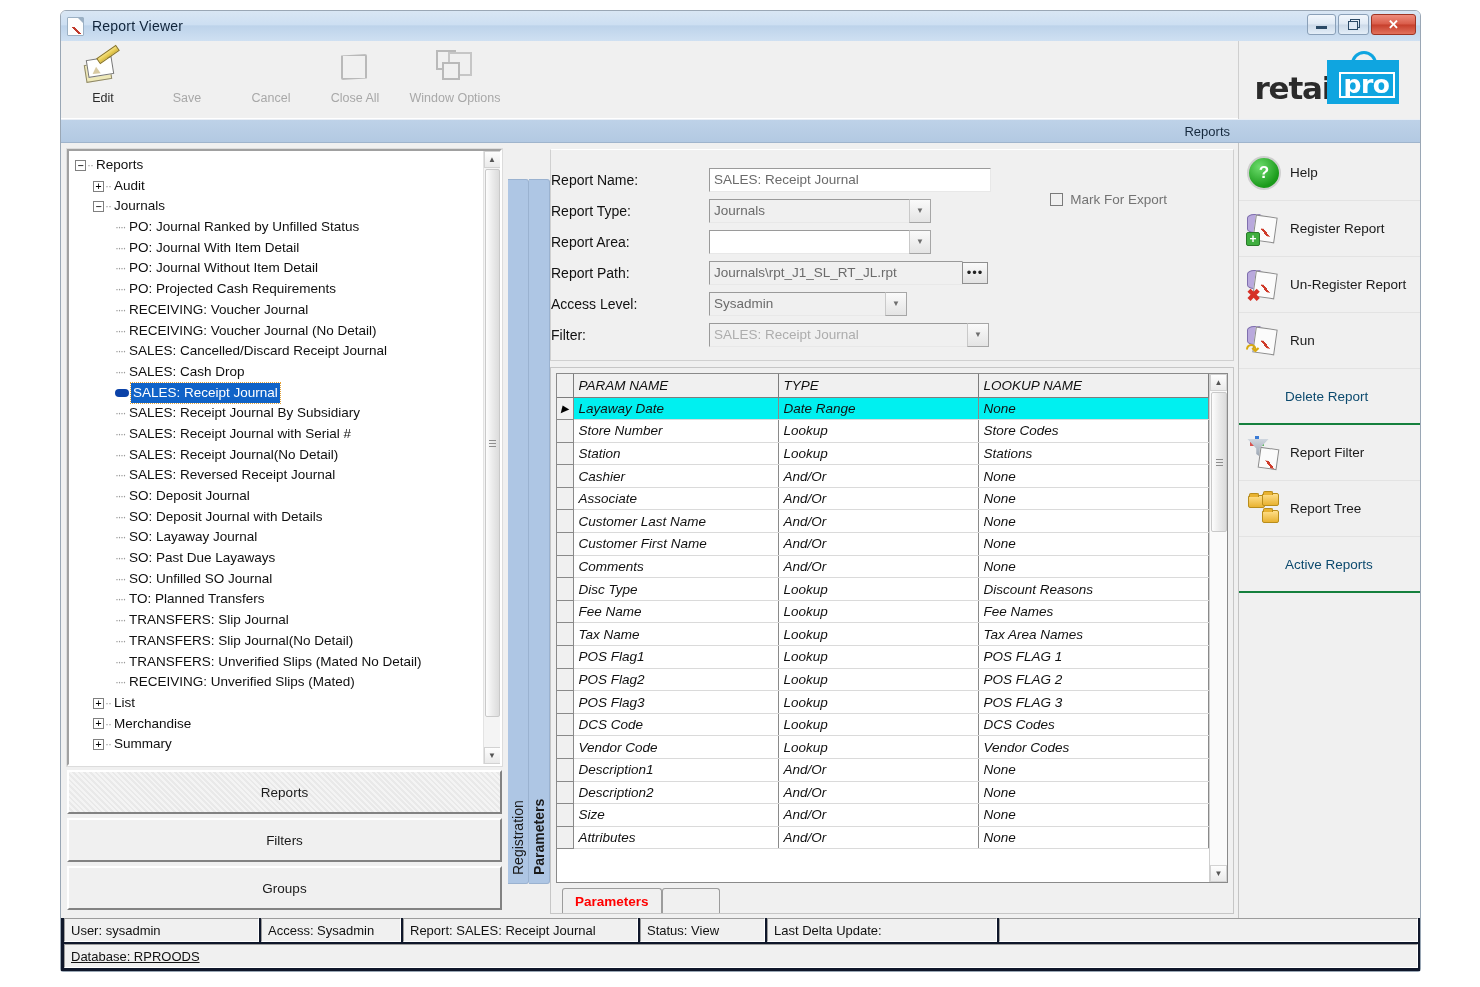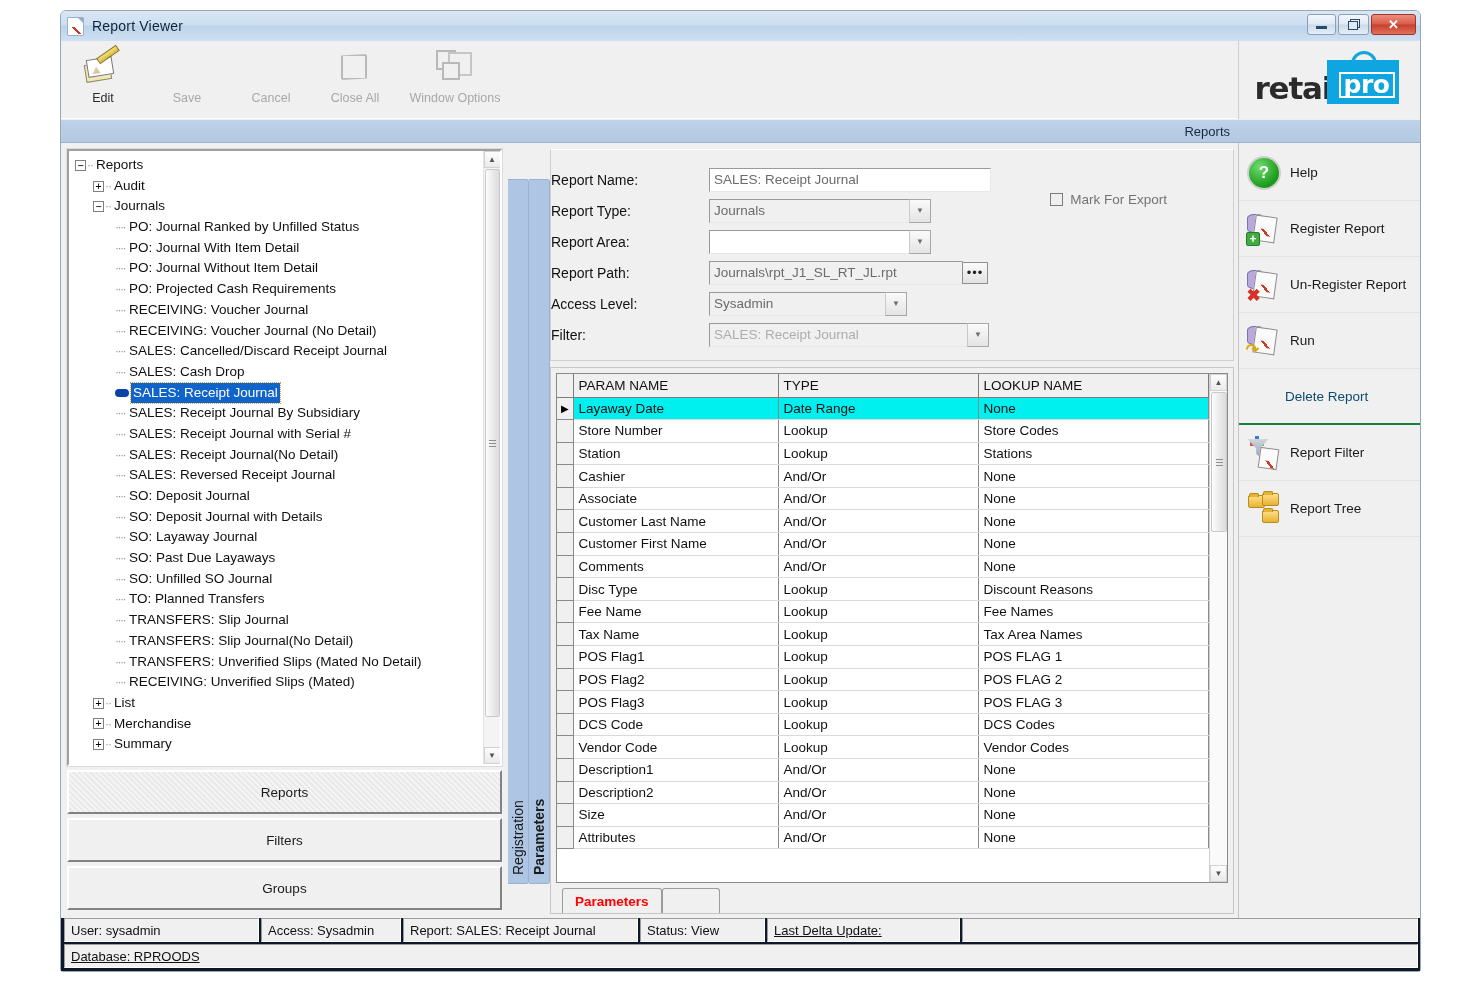--- a/index.html
+++ b/index.html
@@ -234,21 +234,21 @@
   }
   .checkrow { position:absolute; right:66px; top:22px; display:flex; align-items:center; gap:7px; font-size:13.5px; color:#737373;margin-top:20px;}
   .cbox { width:13px;height:13px;border:1px solid #7a7a7a; background:#f0f0f0;}
 
   
   .gridwrap {
     margin-top:6px; flex:1 1 auto; min-height:0;
     background:#f0f0f0; border:1px solid #c6c6c6;
     padding: 5px 5px 0 5px; display:flex; flex-direction:column;
   }
-  .gridbox { flex:1 1 auto; min-height:0; display:flex; background:#ffffff; border:1px solid #8a8a8a; }
+  .gridbox { flex:1 1 auto; min-height:0; display:flex; background:#ffffff; border:1px solid #8a8a8a;font-style:italic; }
   .gridcols { flex:1 1 auto; min-width:0; overflow:hidden; }
   table.params { border-collapse:collapse; width:100%; table-layout:fixed; font-size:13.5px; color:#111; }
   table.params th {
     background:#f0f0f0; border:1px solid #7d7d7d; border-top:none; border-left:none;
     text-align:left; font-weight:normal; padding:2px 5px; height:23px;
   }
   table.params th.rowhdr { width:16px; padding:0; background:#f0f0f0; }
   table.params td {
     border-right:1px solid #8a8a8a; border-bottom:1px solid #dadada;
     padding:1px 5px; height:22.6px; white-space:nowrap; overflow:hidden;
@@ -809,29 +809,32 @@
 
       <div class="ritem">
         <div class="ricon">
           <div class="ic-folder" style="left:1px;top:3px;"></div>
           <div class="ic-folder" style="left:15px;top:1px;"></div>
           <div class="ic-folder" style="left:15px;top:18px;"></div>
         </div>
         <span>Report Tree</span>
       </div>
 
+      <div class="ritem disabled">
+        <span>Active Reports</span>
+      </div>
     </div>
   </div>
 
   <div class="statuswrap">
     <div class="statusrow" id="status-row1">
         <div class="scell" style="width: 195px;">User: sysadmin</div>
         <div class="scell" style="width: 140px;">Access: Sysadmin</div>
         <div class="scell" style="width: 235px;">Report: SALES: Receipt Journal</div>
         <div class="scell" style="width: 125px;">Status: View</div>
-        <div class="scell" style="width: 193px; text-decoration: underline;">Last Delta Update:</div>
+        <div class="scell" style="width: 230px;">Last Delta Update:</div>
         <div class="scell" style="width: 110px; flex: 1 1 auto;"></div>
       </div>
     <div class="statusrow2">
       <div class="scell">Database: RPROODS</div>
     </div>
   </div>
 </div>
 
 </body></html>

